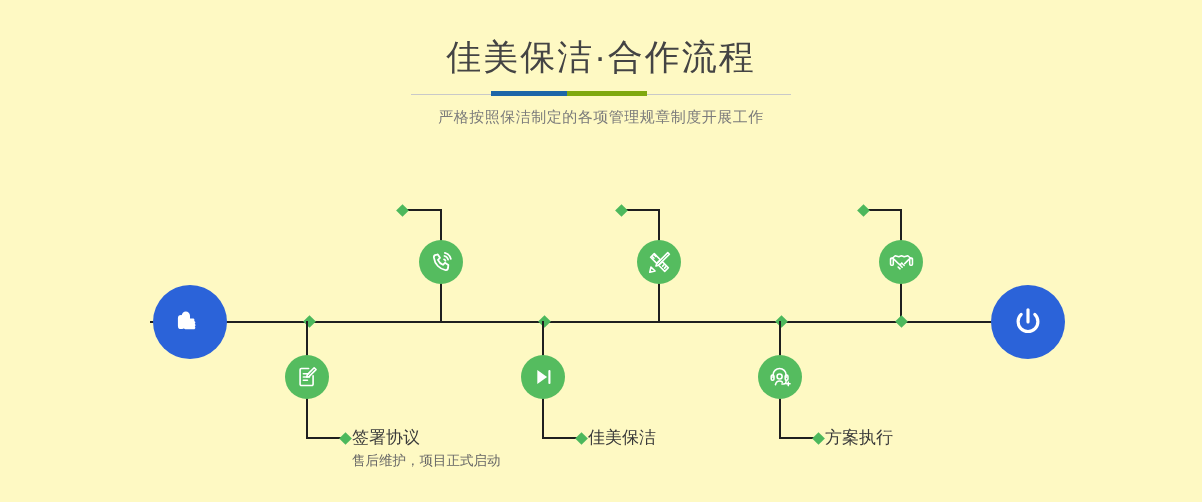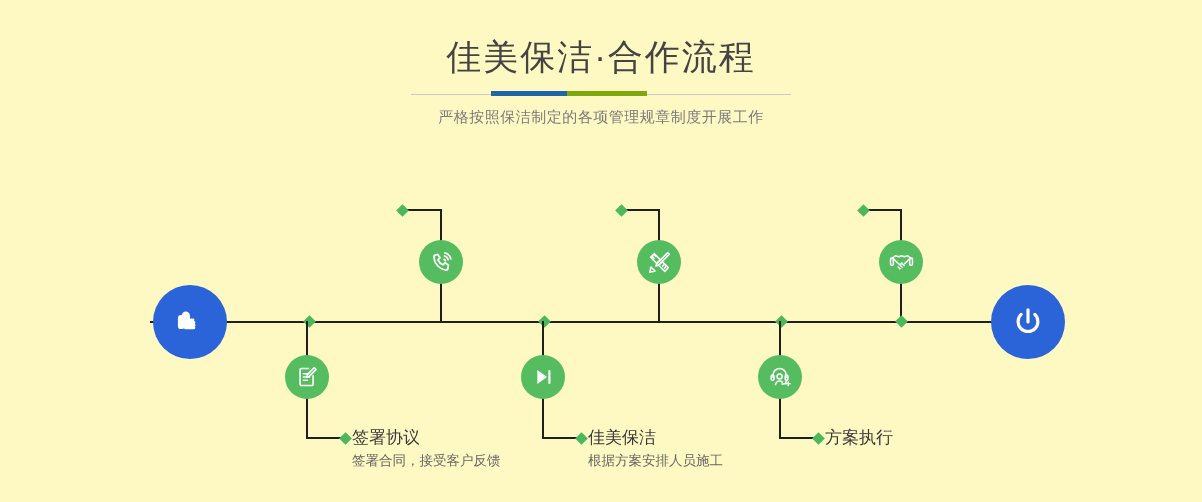--- a/index.html
+++ b/index.html
@@ -220,21 +220,21 @@
             <path d="M23.5 14.5V25a1.5 1.5 0 0 1-1.5 1.5H9A1.5 1.5 0 0 1 7.5 25V7A1.5 1.5 0 0 1 9 5.5h9"></path>
             <line x1="11.5" y1="12" x2="18" y2="12"></line>
             <line x1="11.5" y1="16" x2="19" y2="16"></line>
             <line x1="11.5" y1="20" x2="16.5" y2="20"></line>
             <path d="M24.8 4.6l2.3 2.3-8.4 8.4-3 .7.7-3 8.4-8.4z"></path>
           </svg>
         </span>
       </div>
       <div class="label below" style="left:352px; top:427px;">
         <div class="title">签署协议</div>
-        <div class="desc">签署合同，接受客户反馈</div>
+        <div class="desc">售后维护，项目正式启动</div>
       </div>
     </div>
 
     <div class="step">
       <div class="diamond" style="left:540px; top:317px;"></div>
       <div class="stem" style="left:658px; top:209px; height:113px;"></div>
       <div class="elbow-h" style="left:622px; top:209px; width:38px;"></div>
       <div class="diamond" style="left:617px; top:205.5px;"></div>
       <div class="bubble" style="left:637px; top:240px;">
         <span>
@@ -260,21 +260,20 @@
       <div class="bubble" style="left:521px; top:355px;">
         <span>
           <svg width="26" height="26" viewBox="0 0 32 32" fill="#ffffff">
             <path d="M9 7.5l12 8.5-12 8.5V7.5z"></path>
             <rect x="22.6" y="7.5" width="2.6" height="17" rx="1.2"></rect>
           </svg>
         </span>
       </div>
       <div class="label below" style="left:588px; top:427px;">
         <div class="title">佳美保洁</div>
-        <div class="desc">根据方案安排人员施工</div>
       </div>
     </div>
 
     <div class="step">
       <div class="diamond" style="left:777px; top:317px;"></div>
       <div class="stem" style="left:900px; top:209px; height:113px;"></div>
       <div class="elbow-h" style="left:864px; top:209px; width:38px;"></div>
       <div class="diamond" style="left:859px; top:205.5px;"></div>
       <div class="bubble" style="left:879px; top:240px;">
         <span>

